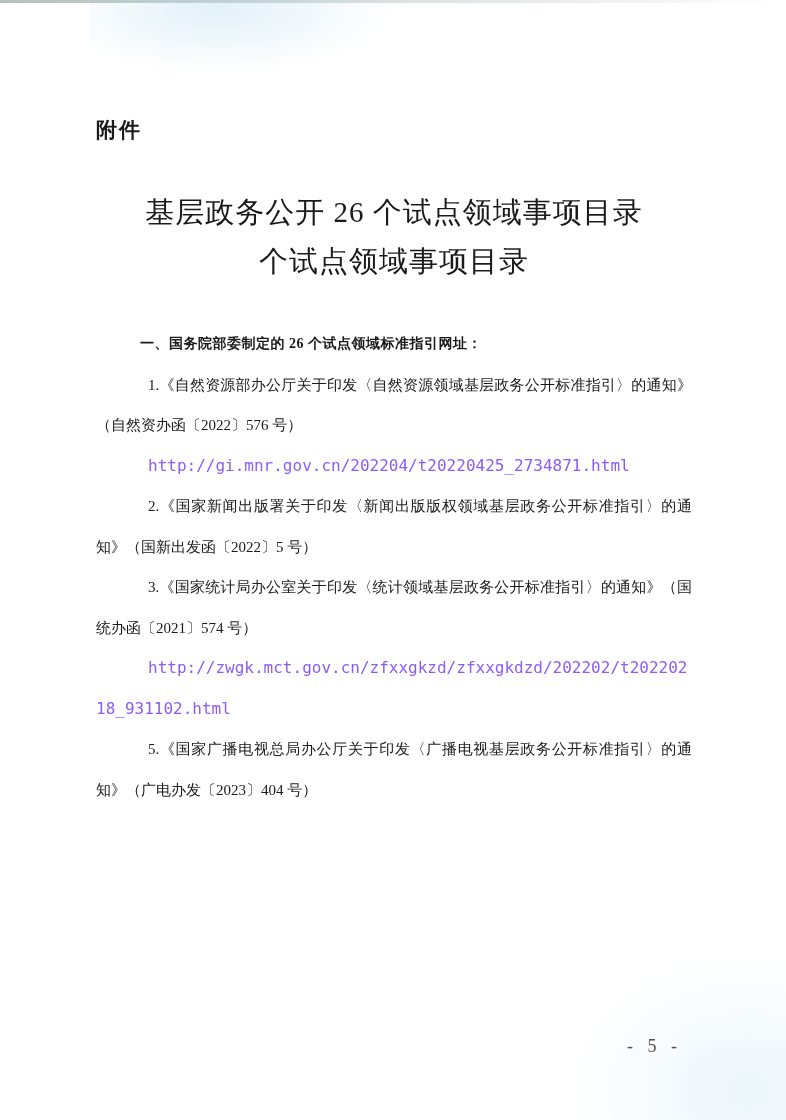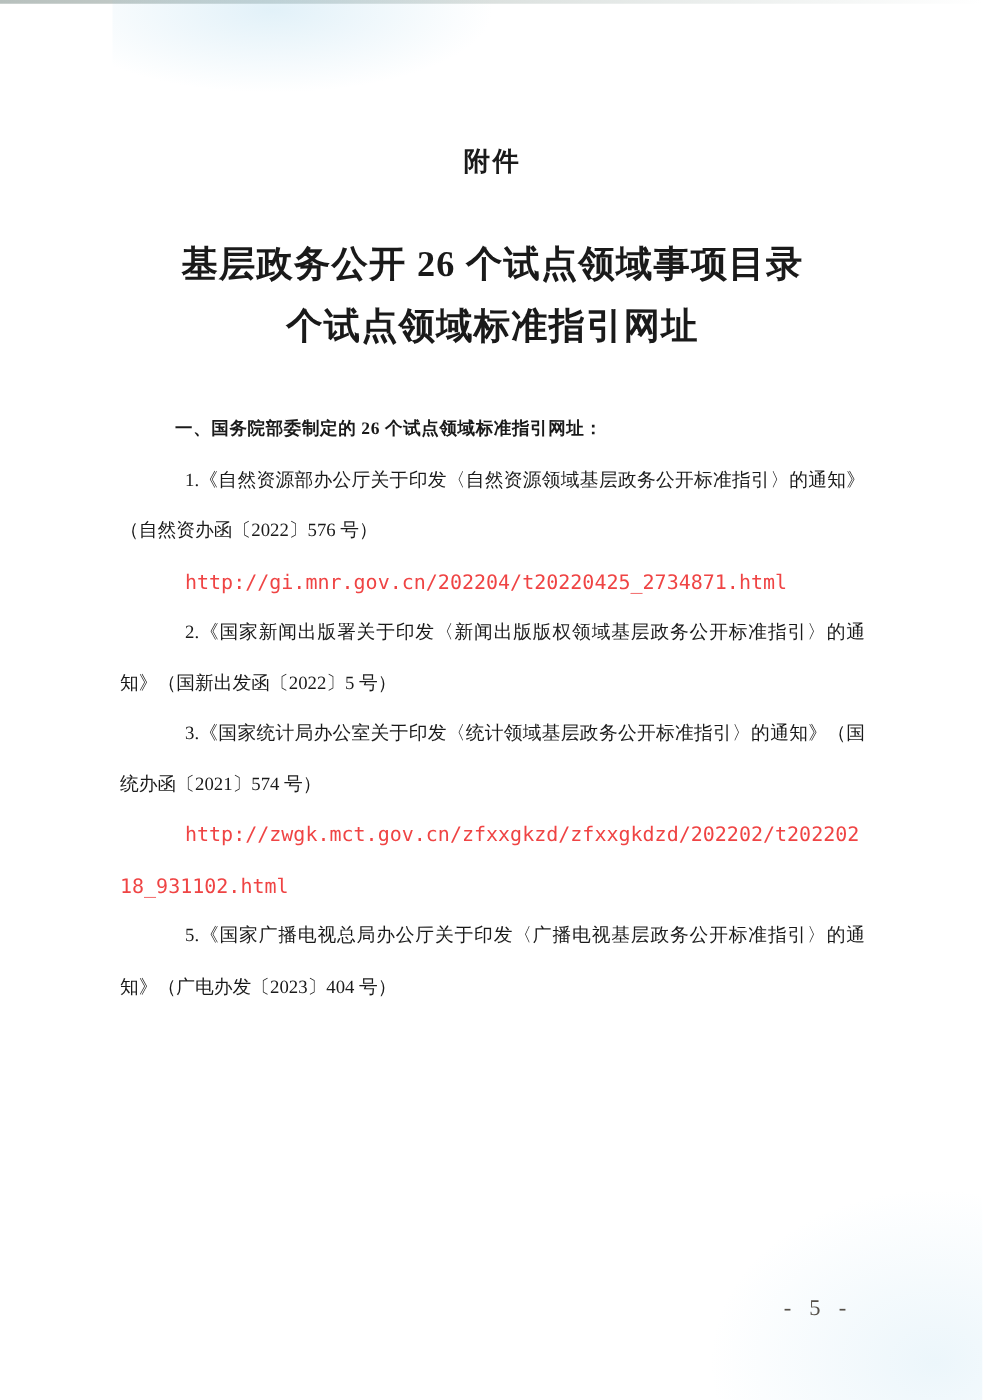--- a/index.html
+++ b/index.html
@@ -33,27 +33,26 @@
     top: 0;
     width: 596px;
   }
   .attach {
     margin-top: 116px;
     font-family: "Liberation Sans", "DejaVu Sans", sans-serif;
     font-weight: 700;
     font-size: 21px;
     line-height: 28px;
     letter-spacing: 2px;
-    text-align: center;
   }
   .title {
     margin: 44px 0 0 0;
     text-align: center;
     font-size: 29px;
-    font-weight: 700;
+    font-weight: 400;
     line-height: 49px;
     letter-spacing: 1px;
   }
   .section-heading {
     margin: 38px 0 0 0;
     font-weight: 700;
     font-size: 14px;
     line-height: 40.5px;
     text-indent: 44px;
     letter-spacing: 0.5px;
@@ -66,21 +65,21 @@
     text-indent: 52px;
   }
   .item-url {
     margin: 0;
     font-family: "DejaVu Sans Mono", "Liberation Mono", monospace;
     font-size: 16px;
     line-height: 40.5px;
     text-align: justify;
     text-indent: 52px;
     word-break: break-all;
-    color: #ef4444;
+    color: #8b5cf6;
   }
   .page-number {
     position: absolute;
     top: 1036px;
     right: 104px;
     font-size: 18px;
     letter-spacing: 5px;
     color: #555049;
     font-family: "Liberation Serif", serif;
   }
@@ -93,21 +92,21 @@
   <div class="scan-top-edge"></div>
   <div class="scan-blob-topleft"></div>
   <div class="scan-blob-bottomright"></div>
 
   <div class="content">
 
     <div class="attach">附件</div>
 
     <h1 class="title">
       <span>基层政务公开 26 个试点领域事项目录</span><br>
-      <span>个试点领域标准指引网址</span>
+      <span>个试点领域事项目录</span>
     </h1>
 
     <p class="section-heading">一、国务院部委制定的 26 个试点领域标准指引网址：</p>
 
     <p class="item-title">1.《自然资源部办公厅关于印发〈自然资源领域基层政务公开标准指引〉的通知》（自然资办函〔2022〕576 号）</p>
     <p class="item-url">http://gi.mnr.gov.cn/202204/t20220425_2734871.html</p>
 
     <p class="item-title">2.《国家新闻出版署关于印发〈新闻出版版权领域基层政务公开标准指引〉的通知》（国新出发函〔2022〕5 号）</p>
 
     <p class="item-title">3.《国家统计局办公室关于印发〈统计领域基层政务公开标准指引〉的通知》（国统办函〔2021〕574 号）</p>

